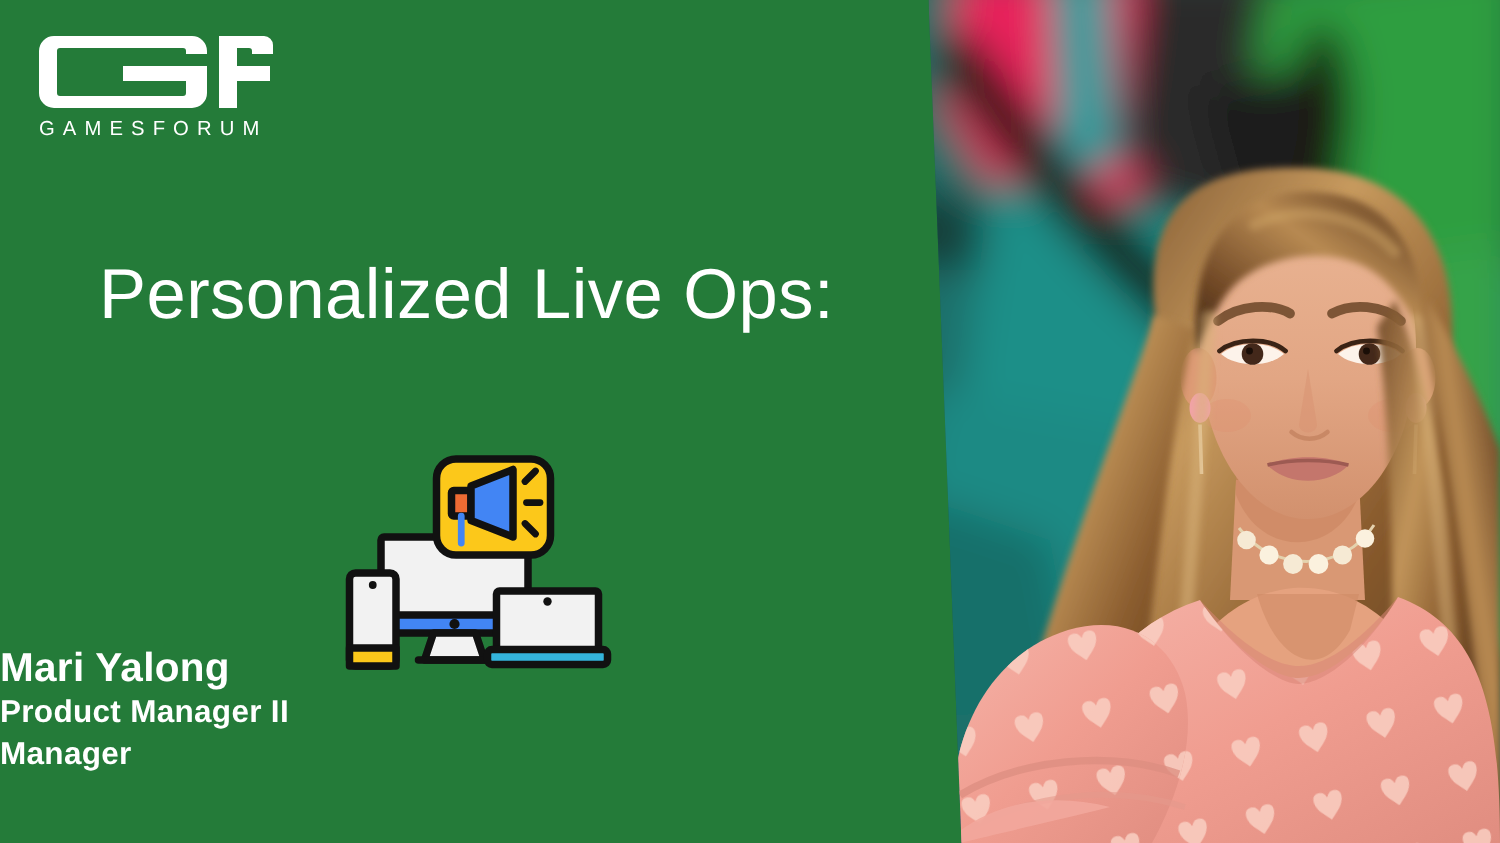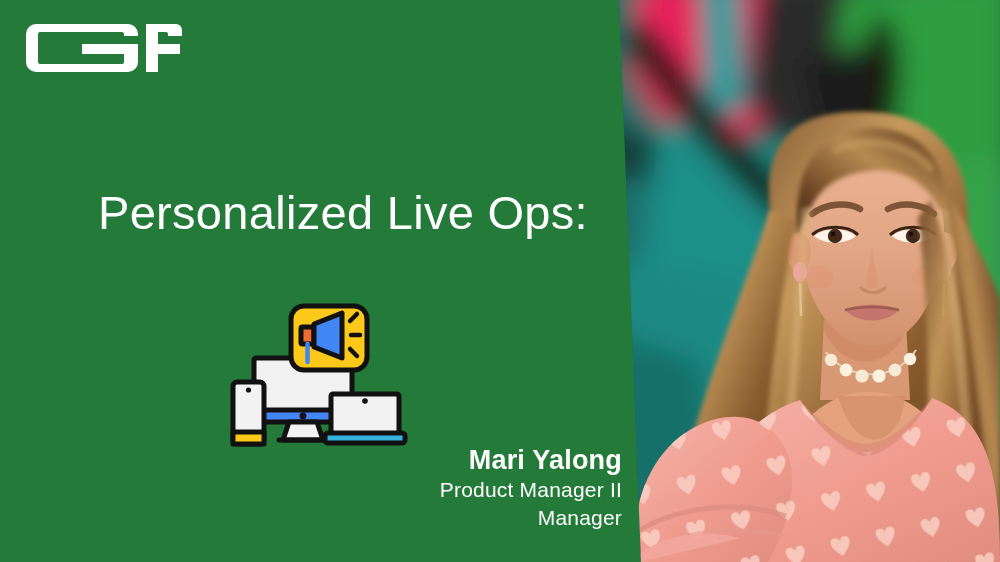--- a/index.html
+++ b/index.html
@@ -43,25 +43,24 @@
     font-weight: 400;
     text-indent: 2px;
     line-height: 1;
     white-space: nowrap;
   }
 
   
   .title-block {
     position: absolute;
     left: 0;
-    top: 185px;
+    top: 168px;
     width: 622px;
     text-align: center;
     z-index: 6;
-    padding-left: 32px;
   }
   .title-line {
     color: #ffffff;
     font-size: 47px;
     line-height: 1.18;
     font-weight: 300;
     letter-spacing: 0.3px;
     white-space: nowrap;
   }
 
@@ -72,37 +71,37 @@
     top: 300px;
     width: 200px;
     height: 150px;
     z-index: 6;
   }
 
   
   .speaker-block {
     position: absolute;
     left: 0;
-    top: 444px;
+    top: 429px;
     width: 622px;
-    text-align: right;
+    text-align: left;
     z-index: 6;
   }
   .speaker-name {
     color: #ffffff;
     font-size: 27px;
     font-weight: 700;
     letter-spacing: 0.2px;
     line-height: 1.2;
   }
   .speaker-role,
   .speaker-company {
     color: #ffffff;
     font-size: 21px;
-    font-weight: 400;
+    font-weight: 700;
     line-height: 1.33;
     letter-spacing: 0.2px;
   }
 
   
   .photo-wrap {
     position: absolute;
     left: 0; top: 0;
     width: 1000px;
     height: 562px;
@@ -285,20 +284,21 @@
     <svg class="logo-mark" width="160" height="52" viewBox="0 0 160 52" xmlns="http://www.w3.org/2000/svg">
       <g fill="#ffffff">
 
         <path d="M12 2 H104 A10 10 0 0 1 114 12 V14 H100 V12 A2 2 0 0 0 98 10 H16
                  A2 2 0 0 0 14 12 V40 A2 2 0 0 0 16 42 H98 A2 2 0 0 0 100 40 V32 H58 V22 H114 V40
                  A10 10 0 0 1 104 50 H12 A10 10 0 0 1 2 40 V12 A10 10 0 0 1 12 2 Z"></path>
 
         <path d="M122 2 H152 A6 6 0 0 1 158 8 V14 H144 V12 A2 2 0 0 0 142 10 H134 V22 H156 V32 H134 V50 H122 Z"></path>
       </g>
     </svg>
+    <div class="logo-word">GAMESFORUM</div>
   </div>
 
   <div class="title-block">
     <div class="title-line">Personalized Live Ops:</div>
   </div>
 
   <div class="illustration">
     <svg width="200" height="150" viewBox="0 0 200 150" xmlns="http://www.w3.org/2000/svg">
       <g stroke="#111111" stroke-width="5" stroke-linejoin="round" stroke-linecap="round">
 

